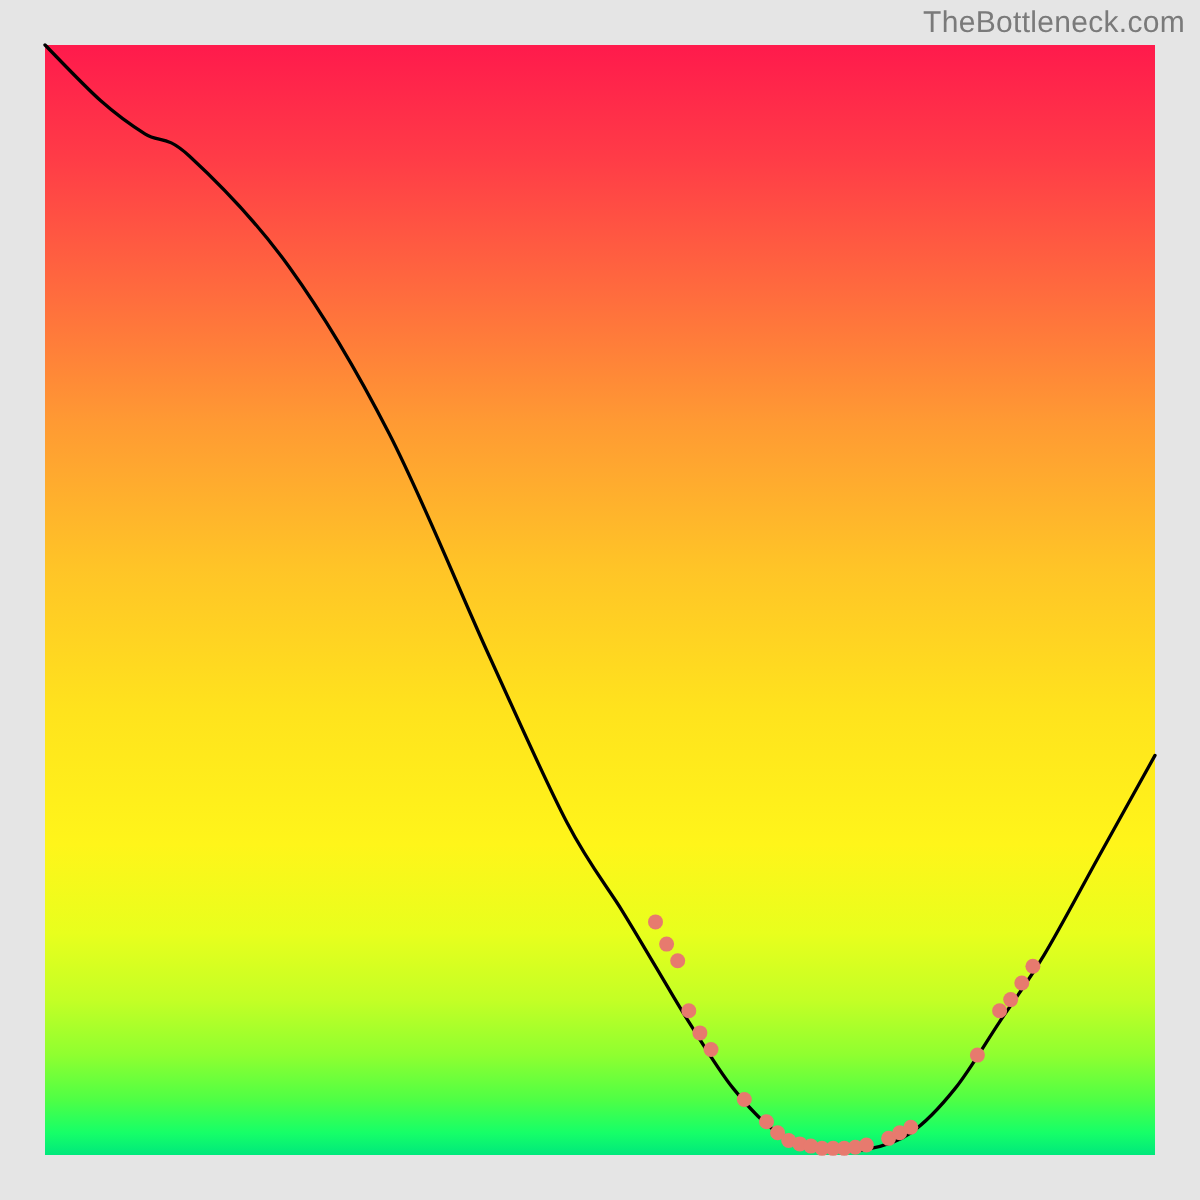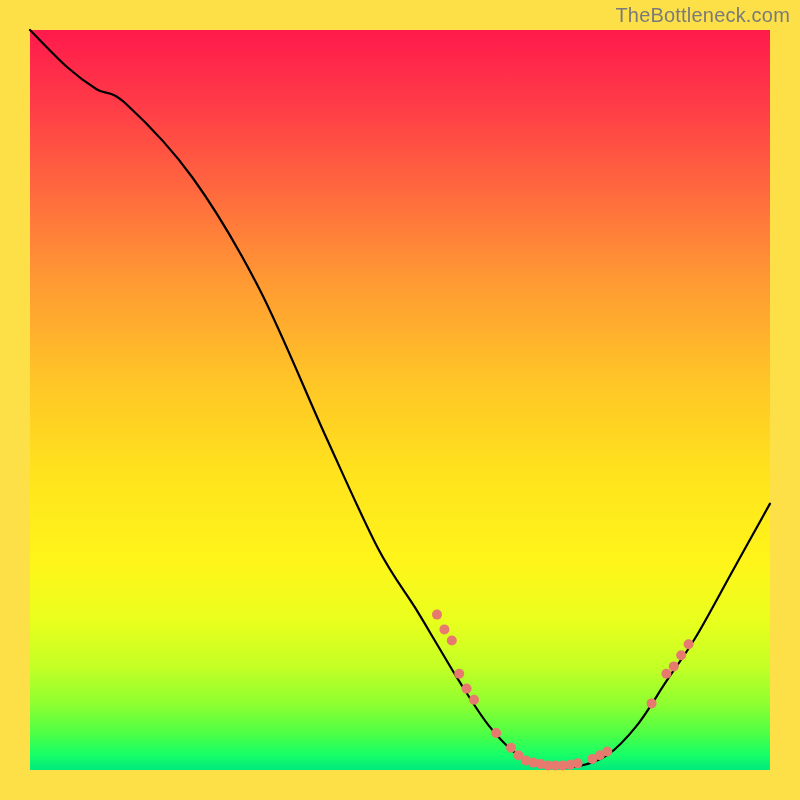--- a/index.html
+++ b/index.html
@@ -8,21 +8,21 @@
     width: 800px;
     height: 800px;
     background: #000;
     font-family: Arial, Helvetica, sans-serif;
     overflow: hidden;
   }
   .wrap {
     position: relative;
     width: 800px;
     height: 800px;
-    background: #fde047;
+    background: #e5e5e5;
   }
   .attribution {
     position: absolute;
     top: 4px;
     right: 10px;
     color: #7a7a7a;
     font-size: 20px;
     font-weight: 500;
     letter-spacing: 0.2px;
   }

